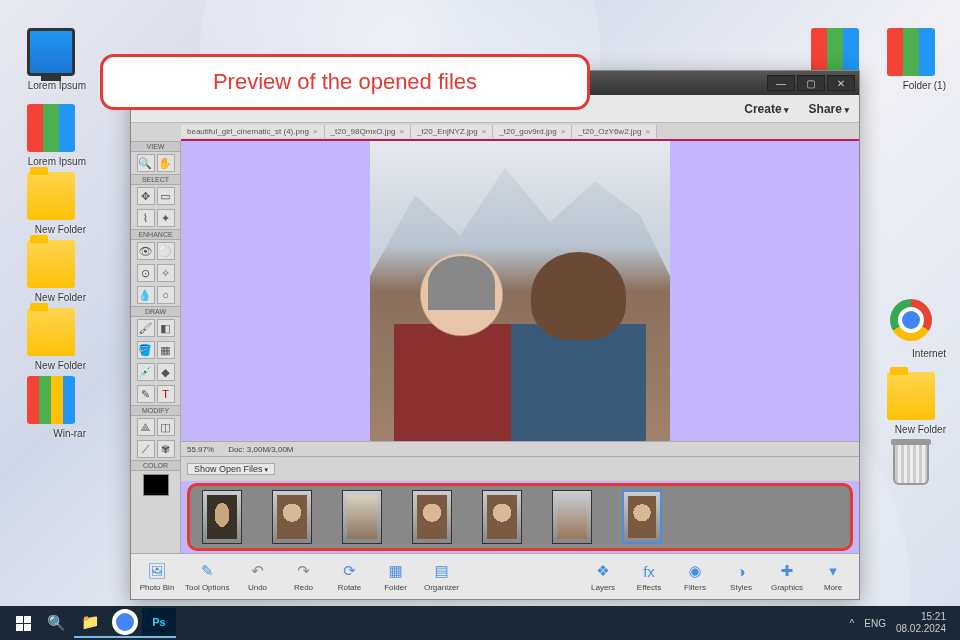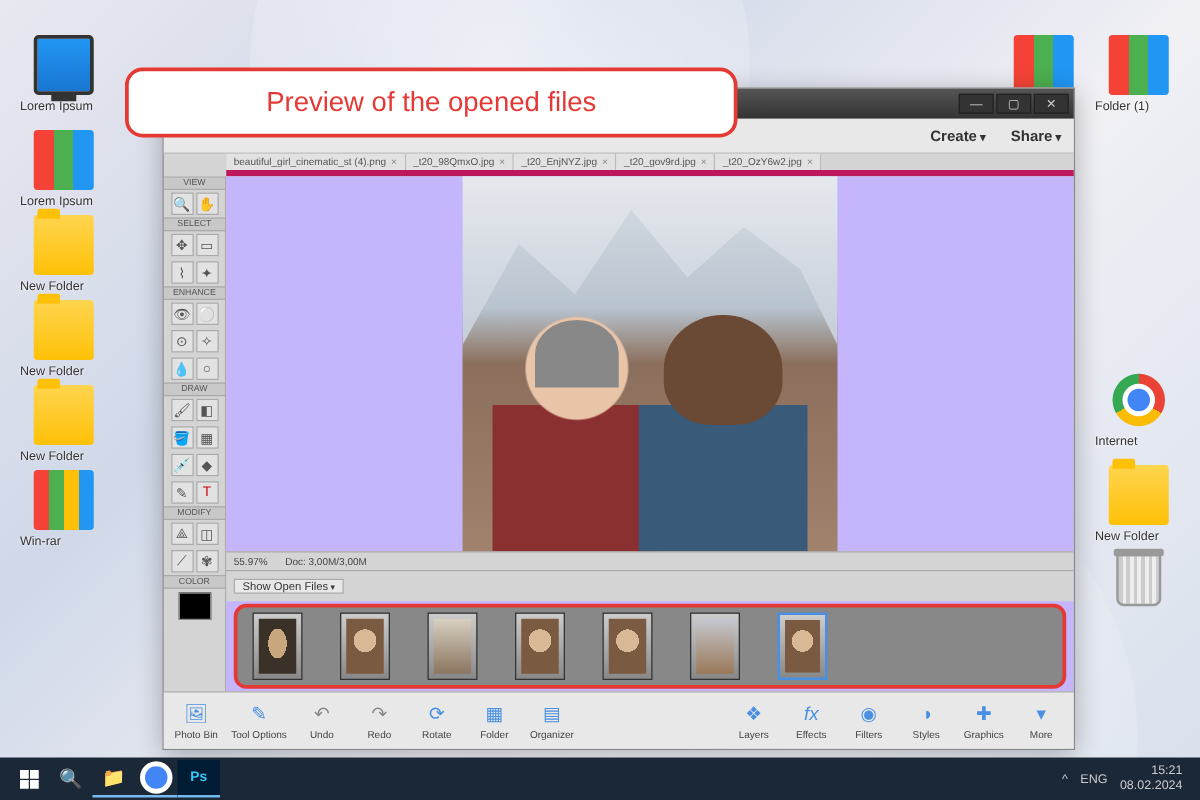--- a/index.html
+++ b/index.html
@@ -1,38 +1,38 @@
 <!DOCTYPE html>
 <html><head>
 <meta charset="utf-8">
 <style>
 *{margin:0;padding:0;box-sizing:border-box;font-family:Arial,sans-serif}
 body{width:960px;height:640px;background:linear-gradient(135deg,#e8e8f0 0%,#d0d8e8 30%,#f0f0f5 60%,#d8e0ec 100%);position:relative;overflow:hidden}
 body::before{content:'';position:absolute;width:400px;height:400px;border-radius:50%;background:radial-gradient(circle,rgba(255,255,255,0.6),transparent);top:-150px;left:200px}
 body::after{content:'';position:absolute;width:500px;height:500px;border-radius:50%;background:radial-gradient(circle,rgba(255,255,255,0.5),transparent);bottom:-200px;right:50px}
-.desktop-icon{position:absolute;width:70px;text-align:left;cursor:pointer;z-index:1}
+.desktop-icon{position:absolute;width:70px;text-align:right;cursor:pointer;z-index:1}
 .desktop-icon .icon{width:48px;height:48px;margin:0 auto 4px;display:flex;align-items:center;justify-content:center}
 .desktop-icon .label{font-size:10px;color:#333;text-shadow:0 0 2px #fff}
 .pc-icon{background:linear-gradient(#2196F3,#1976D2);border:3px solid #333;border-radius:4px;position:relative}
 .pc-icon::after{content:'';position:absolute;bottom:-8px;left:50%;transform:translateX(-50%);width:20px;height:6px;background:#333}
 .binder-icon{background:linear-gradient(90deg,#f44336 33%,#4CAF50 33% 66%,#2196F3 66%);border-radius:3px}
 .folder-icon{background:linear-gradient(#FFD54F,#FFC107);border-radius:3px;position:relative}
 .folder-icon::before{content:'';position:absolute;top:-5px;left:3px;width:18px;height:8px;background:#FFC107;border-radius:2px 2px 0 0}
 .winrar-icon{background:linear-gradient(90deg,#f44336 25%,#4CAF50 25% 50%,#FFC107 50% 75%,#2196F3 75%);border-radius:3px}
 .chrome-icon{width:42px;height:42px;border-radius:50%;background:conic-gradient(#EA4335 0 120deg,#FBBC05 120deg 240deg,#34A853 240deg 360deg);position:relative}
 .chrome-icon::after{content:'';position:absolute;top:50%;left:50%;transform:translate(-50%,-50%);width:18px;height:18px;background:#4285F4;border:4px solid #fff;border-radius:50%}
 .trash-icon{width:36px;height:42px;border:2px solid #999;border-radius:0 0 6px 6px;background:repeating-linear-gradient(90deg,#ccc 0 3px,#eee 3px 6px);position:relative}
 .trash-icon::before{content:'';position:absolute;top:-6px;left:-4px;right:-4px;height:6px;background:#999;border-radius:2px}
 .callout{position:absolute;top:54px;left:100px;width:490px;height:56px;border:3px solid #E53935;border-radius:14px;background:#fff;display:flex;align-items:center;justify-content:center;font-size:22px;color:#E53935;font-weight:500;z-index:20}
 .app-window{position:absolute;top:70px;left:130px;width:730px;height:530px;background:#D4D4D4;border:1px solid #888;box-shadow:0 4px 20px rgba(0,0,0,0.3);z-index:5;display:flex;flex-direction:column}
 .titlebar{height:24px;display:flex;align-items:center;justify-content:flex-end;padding:0 4px;background:linear-gradient(#555,#333)}
 .titlebar button{width:28px;height:16px;margin-left:2px;background:#333;color:#ccc;border:1px solid #222;font-size:10px;cursor:pointer}
 .topmenu{height:28px;background:#E8E8E8;display:flex;align-items:center;justify-content:flex-end;padding:0 10px;gap:20px;font-size:12px;font-weight:bold;color:#333;border-bottom:1px solid #bbb}
 .topmenu span::after{content:' ▾';font-size:9px}
-.tabs{height:18px;background:#D4D4D4;display:flex;align-items:center;overflow:hidden;border-bottom:5px solid #be185d;margin-left:50px}
+.tabs{height:18px;background:#D4D4D4;display:flex;align-items:center;overflow:hidden;border-bottom:2px solid #be185d;margin-left:50px}
 .tab{font-size:8px;padding:2px 6px;color:#555;white-space:nowrap;border-right:1px solid #bbb;background:#E2E2E2;cursor:pointer}
 .tab .x{margin-left:4px;color:#888}
 .tab.active{background:#F0F0F0;color:#222}
 .workspace{flex:1;display:flex;overflow:hidden}
 .toolbox{width:50px;background:#D4D4D4;border-right:1px solid #aaa;display:flex;flex-direction:column;align-items:center;font-size:8px;color:#555;overflow:hidden}
 .toolbox .sect{text-align:center;width:100%;background:#C8C8C8;border-top:1px solid #aaa;border-bottom:1px solid #aaa;padding:1px 0;font-size:7px}
 .toolbox .row{display:flex;gap:2px;margin:2px 0}
 .toolbox .tbtn{width:18px;height:18px;background:#E2E2E2;border:1px solid #aaa;display:flex;align-items:center;justify-content:center;font-size:11px;cursor:pointer}
 .toolbox .swatch{width:26px;height:22px;background:#000;border:1px solid #888;position:relative;margin-top:3px}
 .toolbox .swatch::after{content:'';position:absolute;bottom:-6px;right:-6px;width:26px;height:22px;background:#fff;border:1px solid #888;z-index:-1}
@@ -252,21 +252,21 @@
     <div class="btm-btn">
         <div class="ic">▤</div>
         <span>Organizer</span>
       </div>
     <div class="spacer"></div>
     <div class="btm-btn">
         <div class="ic">❖</div>
         <span>Layers</span>
       </div>
     <div class="btm-btn">
-        <div class="ic" style="font-style:italic">fx</div>
+        <div class="ic" style="">fx</div>
         <span>Effects</span>
       </div>
     <div class="btm-btn">
         <div class="ic">◉</div>
         <span>Filters</span>
       </div>
     <div class="btm-btn">
         <div class="ic">◑</div>
         <span>Styles</span>
       </div>

